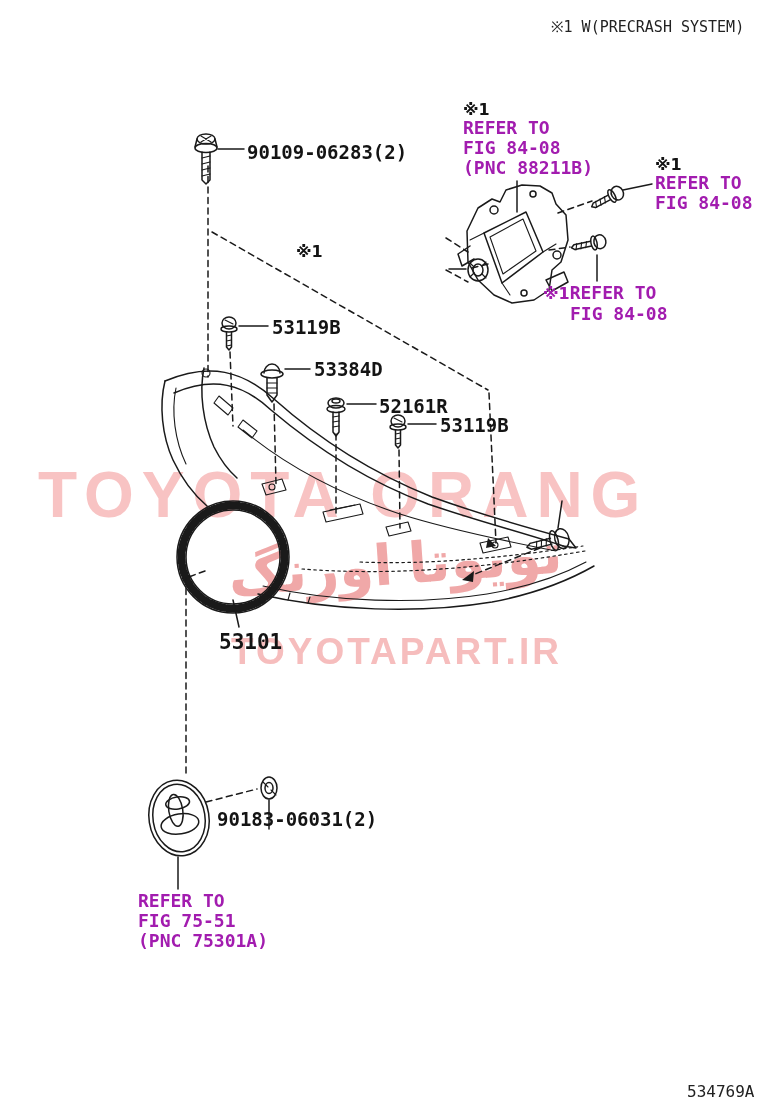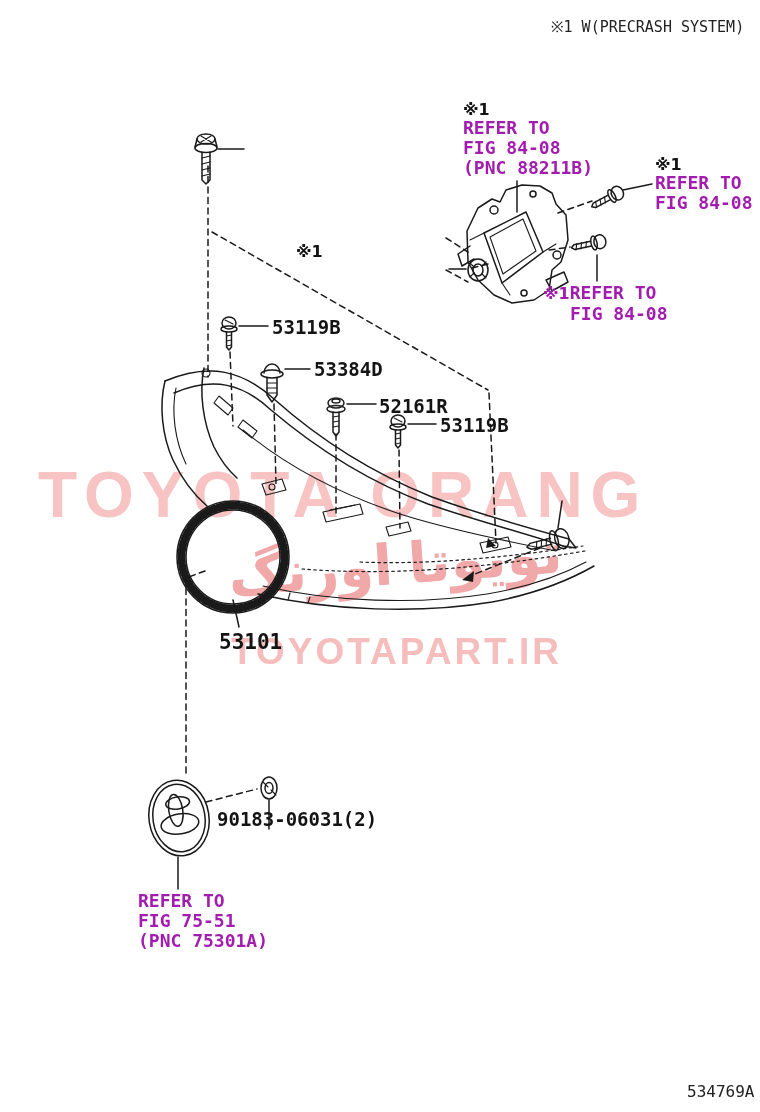--- a/index.html
+++ b/index.html
@@ -223,20 +223,21 @@
     <div>FIG 84-08</div>
   </div>
 
   <div class="ref" style="left:543px; top:283px;">
     <div>
       <span class="inline-flag">※1</span><span>REFER TO</span>
     </div>
     <div class="indent">FIG 84-08</div>
   </div>
 
+  <div class="lbl" style="left:247px; top:141px;">90109-06283(2)</div>
 
   <div class="flag" style="left:296px; top:242px;">※1</div>
 
   <div class="lbl" style="left:272px; top:316px;">53119B</div>
   <div class="lbl" style="left:314px; top:358px;">53384D</div>
   <div class="lbl" style="left:379px; top:395px;">52161R</div>
   <div class="lbl" style="left:440px; top:414px;">53119B</div>
 
   <div class="lbl lbl-lg" style="left:199px; top:630px;">53101</div>
 

